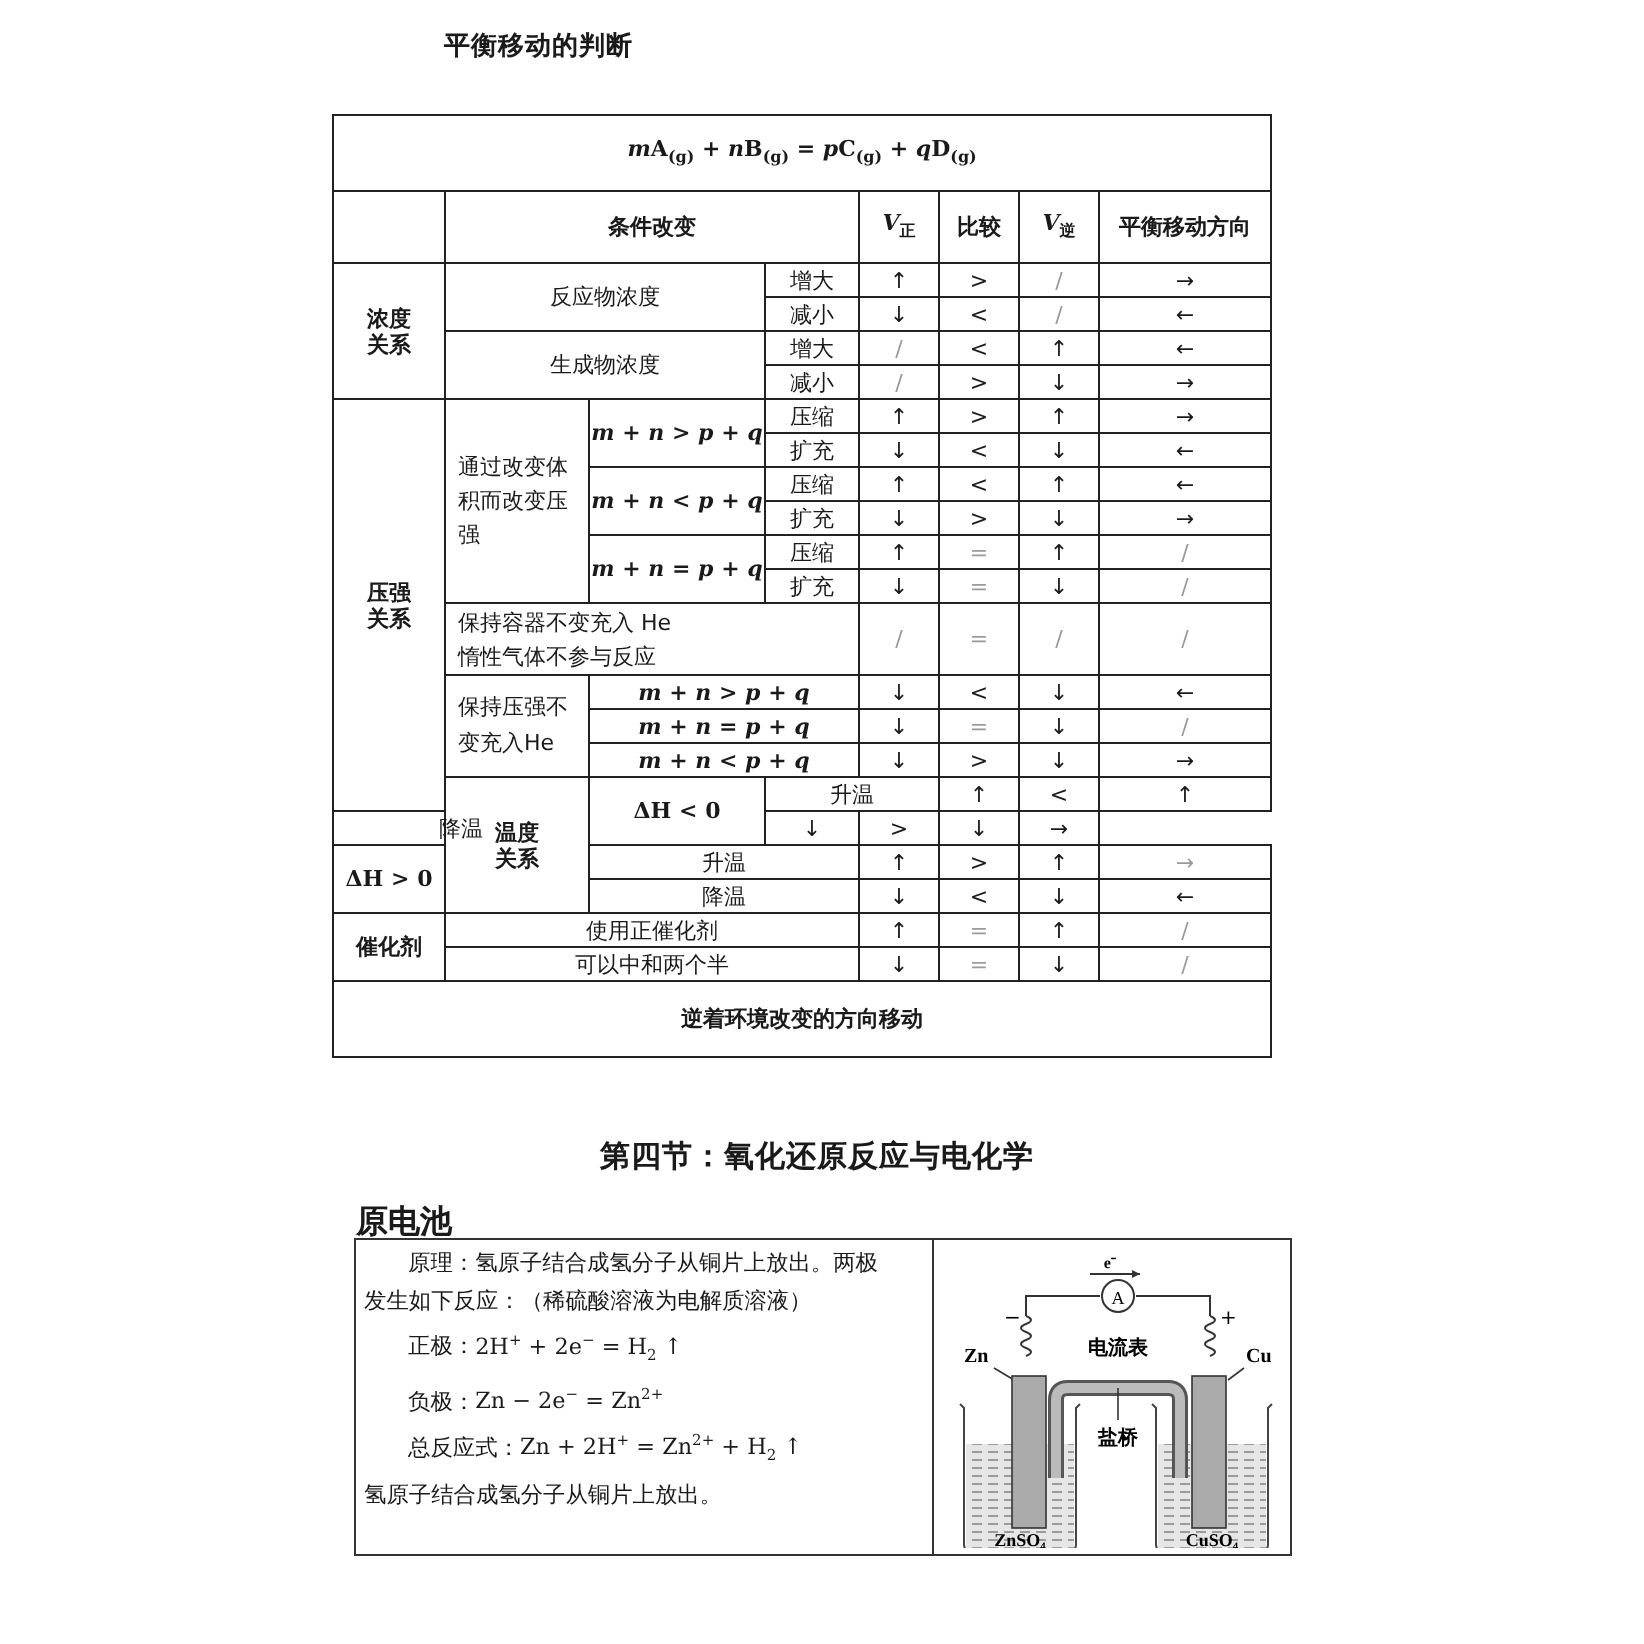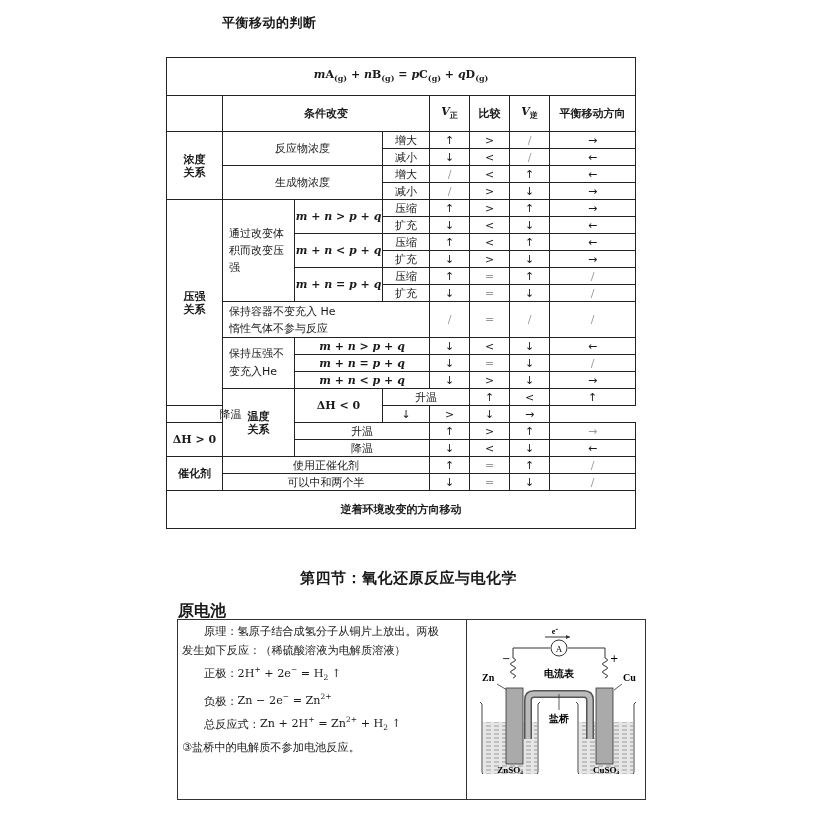--- a/index.html
+++ b/index.html
@@ -15,21 +15,21 @@
   .r{height:17px;}
   .big{font-weight:bold;font-size:11.5px;}
   .math{font-family:"DejaVu Serif","Liberation Serif",serif;font-style:italic;font-weight:bold;font-size:11px;}
   .dh{font-family:"DejaVu Serif","Liberation Serif",serif;font-weight:bold;font-size:11px;}
   .lt{text-align:left !important;padding-left:6px !important;}
   .gray{color:#9a9a9a;}
   .sym{font-size:12px;}
   .footer-row td{height:37px;font-weight:bold;font-size:11.5px;}
   .section{left:300px;top:569px;font-size:15px;font-weight:bold;letter-spacing:0.5px;}
   .sub{left:178px;top:601px;font-size:16px;font-weight:bold;}
-  .box{left:177px;top:619px;width:469px;height:181px;border:1px solid #333;box-sizing:border-box;}
+  .box{left:177px;top:619px;width:469px;height:159px;border:1px solid #333;box-sizing:border-box;}
   .box .divider{position:absolute;left:288px;top:0;bottom:0;border-left:1px solid #333;}
   .txt{position:absolute;left:4px;top:2px;width:280px;font-size:11.2px;line-height:19.2px;}
   .txt div{white-space:nowrap;}
   .ind{padding-left:22px;}
   .ind2{padding-left:10px;}
   .chem{font-family:"DejaVu Serif","Liberation Serif",serif;margin-top:24px;}
   .chem sup,.chem sub{font-size:7.5px;}
   .diagram{position:absolute;left:292px;top:4px;width:175px;height:150px;}
 </style>
 </head>
@@ -238,21 +238,21 @@
 <div class="abs sub">原电池</div>
 
 <div class="abs box">
   <div class="divider"></div>
   <div class="txt">
     <div class="ind">原理：氢原子结合成氢分子从铜片上放出。两极</div>
     <div>发生如下反应：（稀硫酸溶液为电解质溶液）</div>
     <div class="ind"><span>正极：</span><span class="chem">2H<sup>+</sup> + 2e<sup>−</sup> = H<sub>2</sub> ↑</span></div>
     <div class="ind"><span>负极：</span><span class="chem">Zn − 2e<sup>−</sup> = Zn<sup>2+</sup></span></div>
     <div class="ind"><span>总反应式：</span><span class="chem">Zn + 2H<sup>+</sup> = Zn<sup>2+</sup> + H<sub>2</sub> ↑</span></div>
-    <div>③盐桥中的电解质不参加电池反应。</div>
+    <div>氢原子结合成氢分子从铜片上放出。</div>
   </div>
 
   <svg class="diagram" viewBox="0 0 175 150">
     <defs>
       <pattern id="liq" width="8" height="4" patternUnits="userSpaceOnUse">
         <rect width="8" height="4" fill="#e6e6e6"></rect>
         <line x1="0" y1="2" x2="5" y2="2" stroke="#888" stroke-width="0.8"></line>
       </pattern>
     </defs>
 

